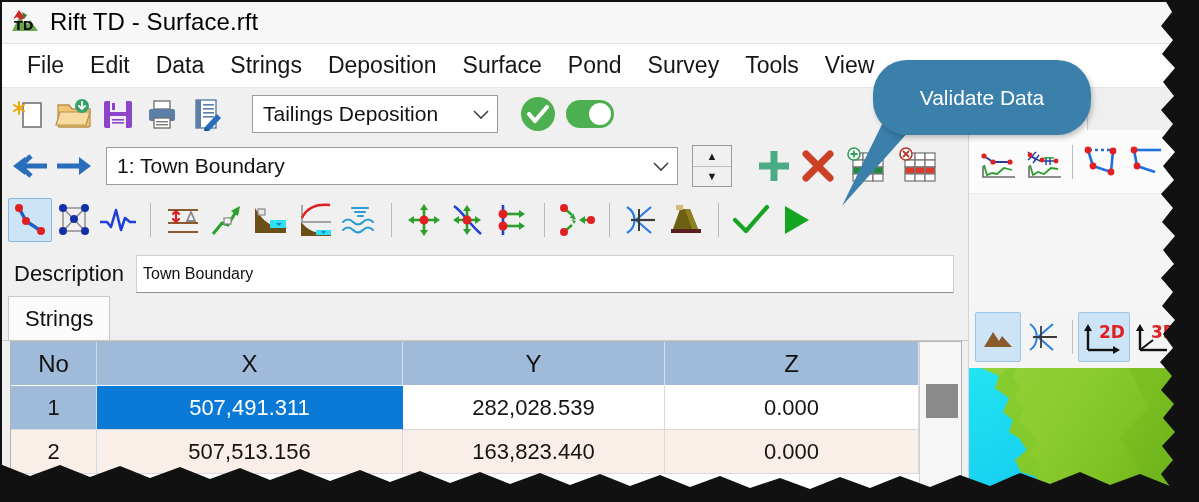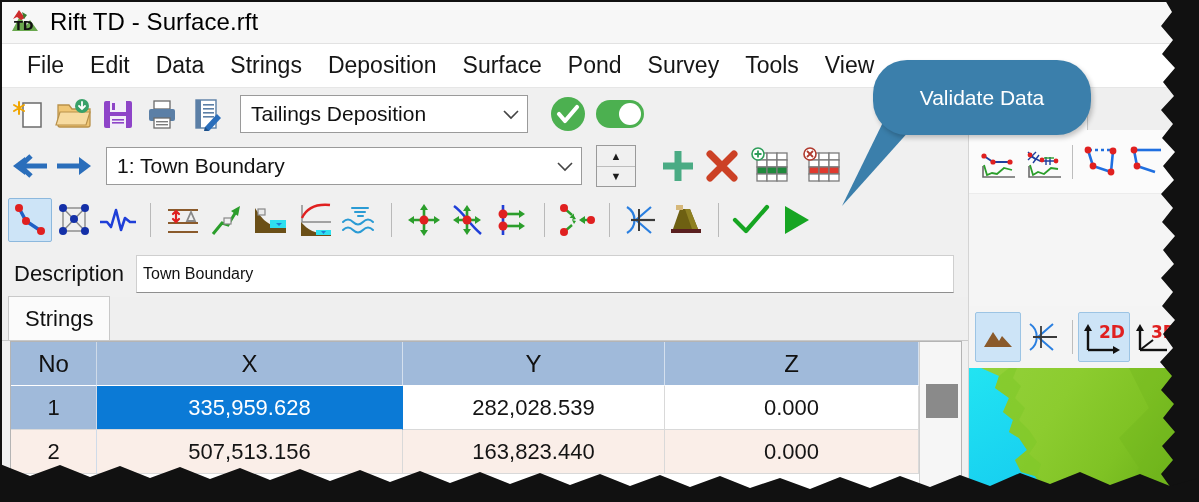--- a/index.html
+++ b/index.html
@@ -66,22 +66,22 @@
   .sep{ width:1px; height:34px; background:#b9b9b9; margin:0 10px; flex:0 0 auto; }
 
   
   .combo{
     height:38px; background:#fff; border:1px solid #9a9a9a;
     display:flex; align-items:center; justify-content:space-between;
     padding:0 8px 0 10px; font-size:21px; color:#111;
     flex:0 0 auto; cursor:default;
   }
   .combo .chev{ color:#444; font-size:15px; margin-left:10px; }
-  .combo1{ width:288px; margin-left:12px;text-align:right; }
-  .combo2{ width:476px; margin-left:10px; }
+  .combo1{ width:246px; margin-left:24px;text-align:right; }
+  .combo2{ width:572px; margin-left:10px; }
 
   
   .spinner{
     width:40px; height:42px; margin-left:14px; flex:0 0 auto;
     display:flex; flex-direction:column;
     border:1px solid #9a9a9a; background:#f0f0f0;
   }
   .spin-btn{
     flex:1; display:flex; align-items:center; justify-content:center;
     font-size:11px; color:#1b1b1b; cursor:default;
@@ -606,21 +606,21 @@
     <div class="tablewrap">
       <div class="tbl">
         <div class="trow">
           <div class="th c-no">No</div>
           <div class="th c-x">X</div>
           <div class="th c-y">Y</div>
           <div class="th c-z">Z</div>
         </div>
         <div class="trow">
           <div class="td c-no">1</div>
-          <div class="td c-x selcell">335,959.628</div>
+          <div class="td c-x selcell">507,491.311</div>
           <div class="td c-y">282,028.539</div>
           <div class="td c-z">0.000</div>
         </div>
         <div class="trow alt">
           <div class="td c-no">2</div>
           <div class="td c-x">507,513.156</div>
           <div class="td c-y">163,823.440</div>
           <div class="td c-z">0.000</div>
         </div>
       </div>

